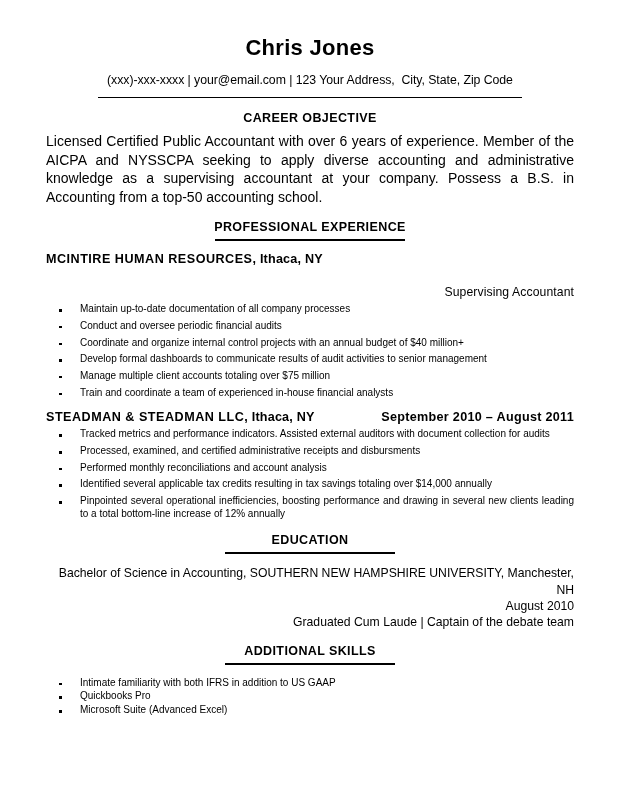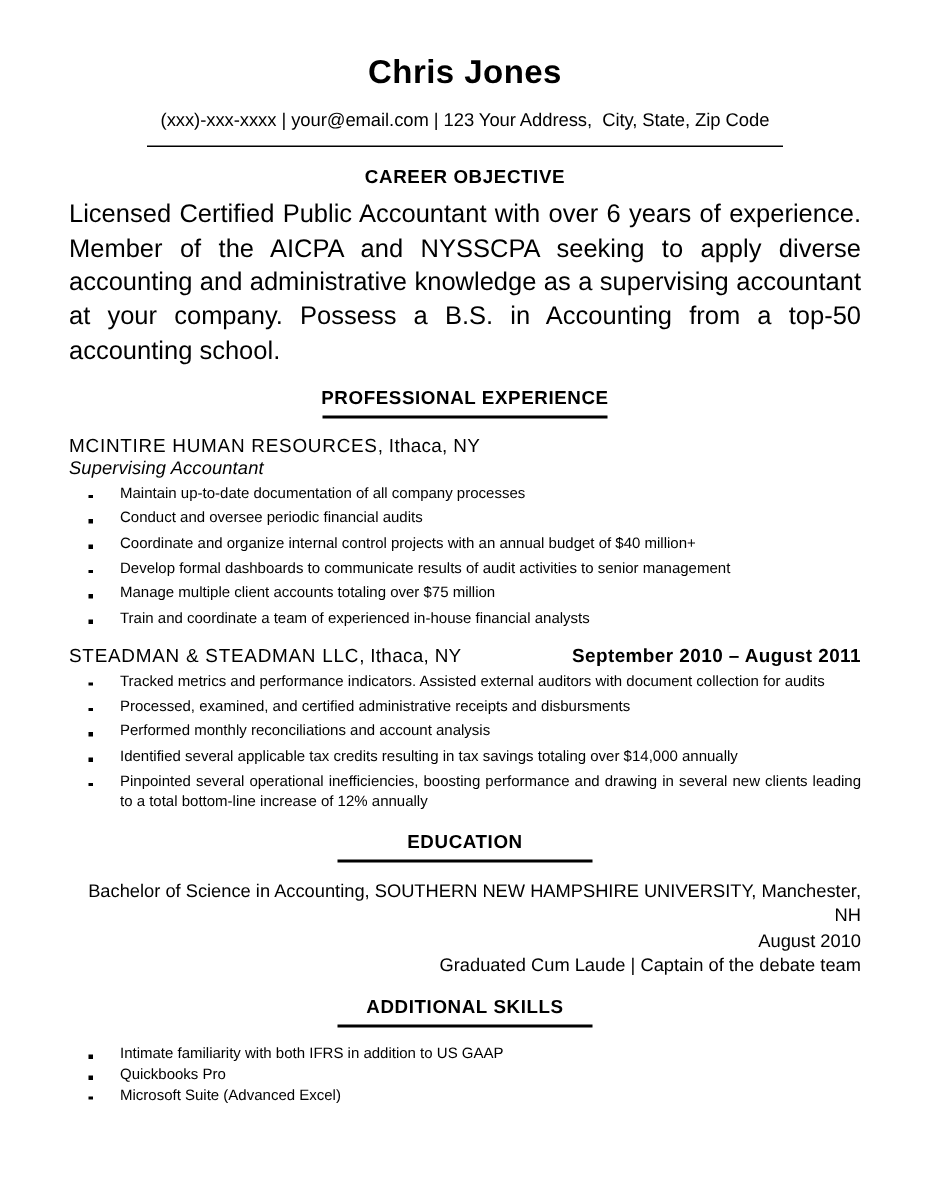--- a/index.html
+++ b/index.html
@@ -57,49 +57,49 @@
   .section-rule {
     width: 170px;
     margin: 5px auto 0 auto;
     border-top: 2.2px solid #000;
     height: 0;
   }
   .section-rule.wide { width: 190px; }
 
   
   .objective {
-    font-size: 17px;
+    font-size: 14px;
     text-align: justify;
     line-height: 1.33;
     margin-top: 7px;
   }
 
   
   .job { margin-top: 11px; }
   .job-line {
     display: flex;
     justify-content: space-between;
     align-items: baseline;
     font-size: 12.6px;
   }
   .job-company {
-    font-weight: normal;
+    font-weight: bold;
     letter-spacing: 0.5px;
   }
   .job-company .loc { letter-spacing: 0.2px; }
   .job-dates {
     font-weight: bold;
     letter-spacing: 0.3px;
     white-space: nowrap;
   }
   .job-title {
     font-size: 12.2px;
-    font-style: italic;
-    margin-top: 1px;
+    margin-top: 19px;
     letter-spacing: 0.1px;
+    text-align: right;
   }
 
   
   ul.bullets {
     list-style: none;
     margin: 2px 0 0 0;
     padding: 0;
   }
   ul.bullets li {
     position: relative;

